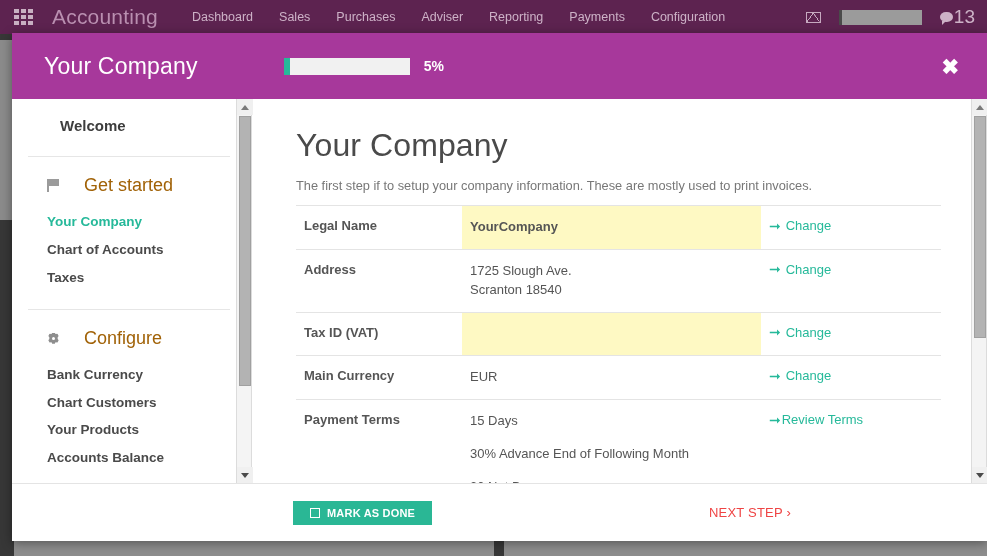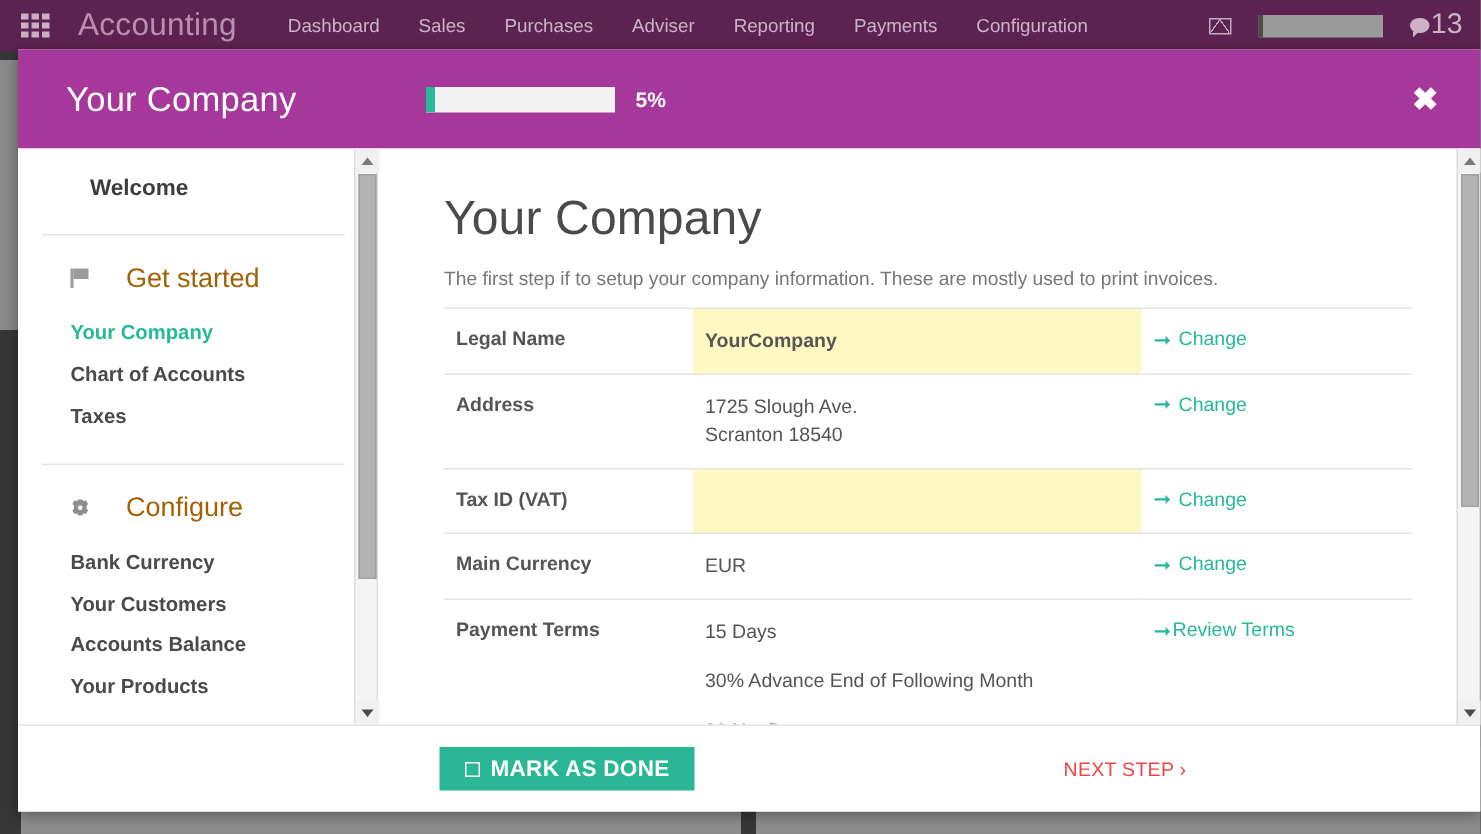--- a/index.html
+++ b/index.html
@@ -195,21 +195,21 @@
 
   
   .modal-footer {
     flex: 0 0 58px; height: 58px; background: #fff;
     border-top: 1px solid #e4e4e4;
     display: flex; align-items: center; position: relative;
   }
   .btn-done {
     position: absolute; left: 281px;
     background: #2ab795; color: #fff; border: none;
-    font-size: 15px; font-weight: bold; letter-spacing: .2px;
+    font-size: 11px; font-weight: bold; letter-spacing: .2px;
     padding: 6px 17px; cursor: pointer;
     display: inline-flex; align-items: center; gap: 7px;
     font-family: "Liberation Sans", sans-serif;
   }
   .chk-box { width: 10px; height: 10px; border: 1.5px solid #fff; display: inline-block; }
   .next-step {
     position: absolute; left: 697px;
     color: #ef4444; font-size: 13px; text-decoration: none; cursor: pointer;
     letter-spacing: .2px;
   }
@@ -286,23 +286,23 @@
           </div>
 
           <div class="side-divider"></div>
 
           <div class="side-group">
             <div class="side-group-head">
               <span class="gear-icon"></span>
               <span>Configure</span>
             </div>
             <a class="side-item">Bank Currency</a>
-            <a class="side-item">Your Customers</a>
+            <a class="side-item">Chart Customers</a>
+            <a class="side-item">Your Products</a>
             <a class="side-item">Accounts Balance</a>
-            <a class="side-item">Your Products</a>
 
           </div>
 
         </div>
       </div>
 
       <div class="scrollbar">
         <div class="sb-arrow up">
             <i></i>
           </div>

